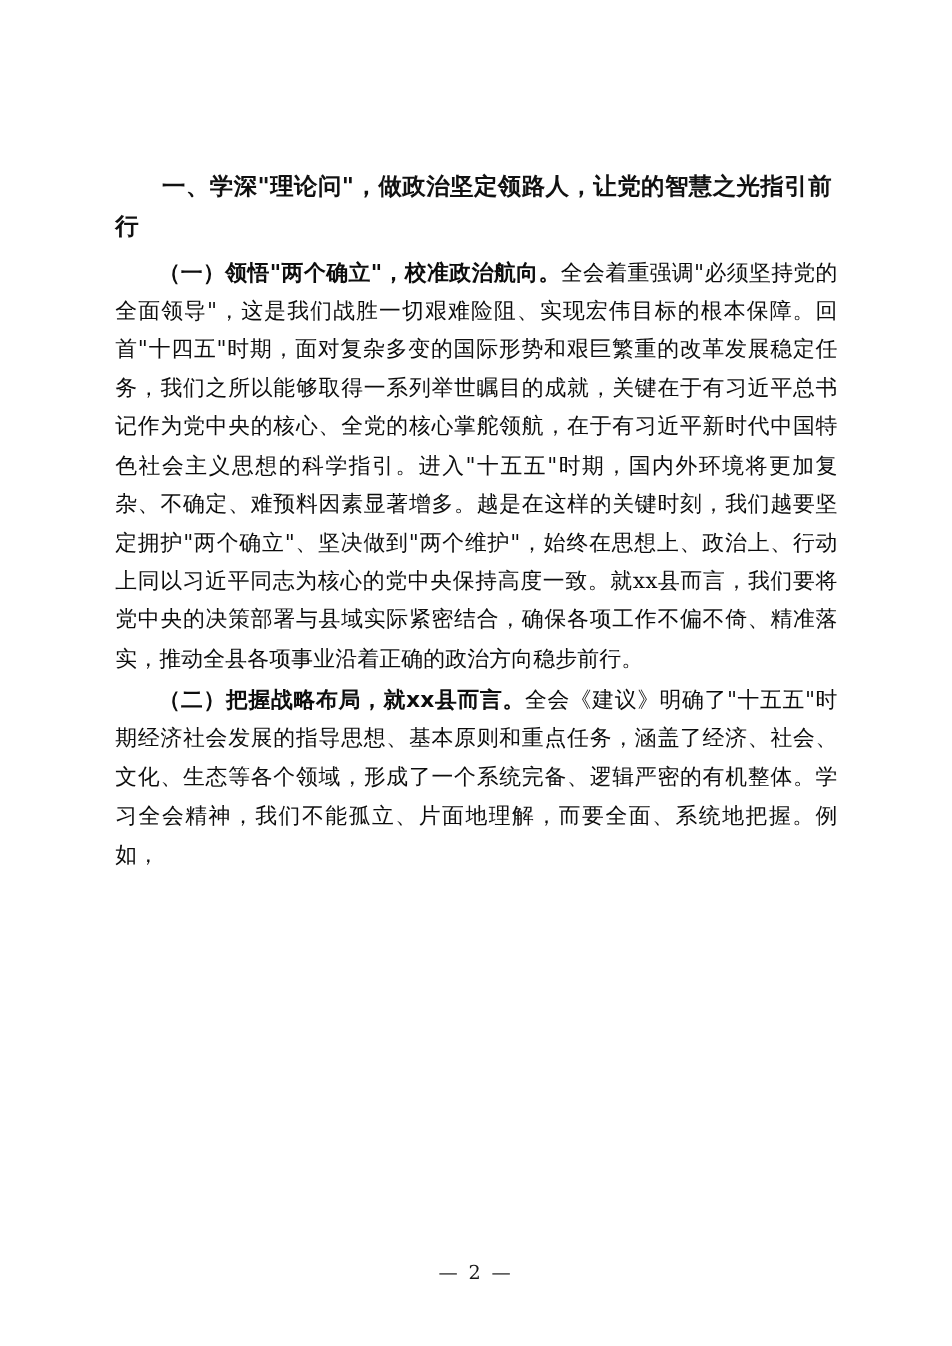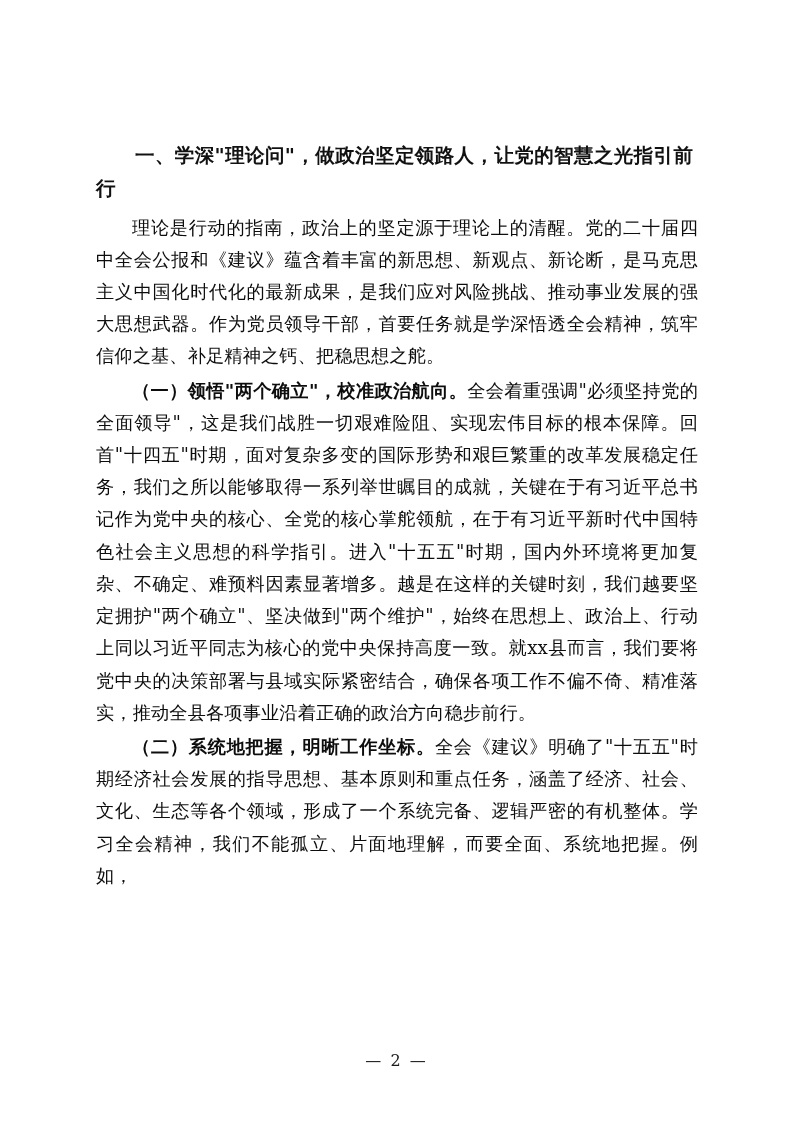--- a/index.html
+++ b/index.html
@@ -63,22 +63,21 @@
   }
 </style>
 </head>
 <body>
 
 <div class="page">
   <div class="content">
 
     <h1 class="heading">一、学深"理论问"，做政治坚定领路人，让党的智慧之光指引前行</h1>
 
-    <p class="body-para"><span>理论是行动的指南，政治上的坚定源于理论上的清醒。党的二十届四中全会公报和《建议》蕴含着丰富的新思想、新观点、新论断，是马克思主义中国化时代化的最新成果，是我们应对风险挑战、推动事业发展的强大思想武器。作为党员领导干部，首要任务就是学深悟透全会精神，筑牢信仰之基、补足精神之钙、把稳思想之舵。</span></p>
 
     <p class="body-para"><span class="sub-lead">（一）领悟"两个确立"，校准政治航向。</span><span>全会着重强调"必须坚持党的全面领导"，这是我们战胜一切艰难险阻、实现宏伟目标的根本保障。回首"十四五"时期，面对复杂多变的国际形势和艰巨繁重的改革发展稳定任务，我们之所以能够取得一系列举世瞩目的成就，关键在于有习近平总书记作为党中央的核心、全党的核心掌舵领航，在于有习近平新时代中国特色社会主义思想的科学指引。进入"十五五"时期，国内外环境将更加复杂、不确定、难预料因素显著增多。越是在这样的关键时刻，我们越要坚定拥护"两个确立"、坚决做到"两个维护"，始终在思想上、政治上、行动上同以习近平同志为核心的党中央保持高度一致。就xx县而言，我们要将党中央的决策部署与县域实际紧密结合，确保各项工作不偏不倚、精准落实，推动全县各项事业沿着正确的政治方向稳步前行。</span></p>
 
-    <p class="body-para"><span class="sub-lead">（二）系统地把握，明晰工作坐标。</span><span>全会《建议》明确了"十五五"时期经济社会发展的指导思想、基本原则和重点任务，涵盖了经济、社会、文化、生态等各个领域，形成了一个系统完备、逻辑严密的有机整体。学习全会精神，我们不能孤立、片面地理解，而要全面、系统地把握。例如，</span></p>
+    <p class="body-para"><span class="sub-lead">（二）把握战略布局，就xx县而言。</span><span>全会《建议》明确了"十五五"时期经济社会发展的指导思想、基本原则和重点任务，涵盖了经济、社会、文化、生态等各个领域，形成了一个系统完备、逻辑严密的有机整体。学习全会精神，我们不能孤立、片面地理解，而要全面、系统地把握。例如，</span></p>
 
   </div>
 
   <div class="footer">— 2 —</div>
 </div>
 
 </body></html>

